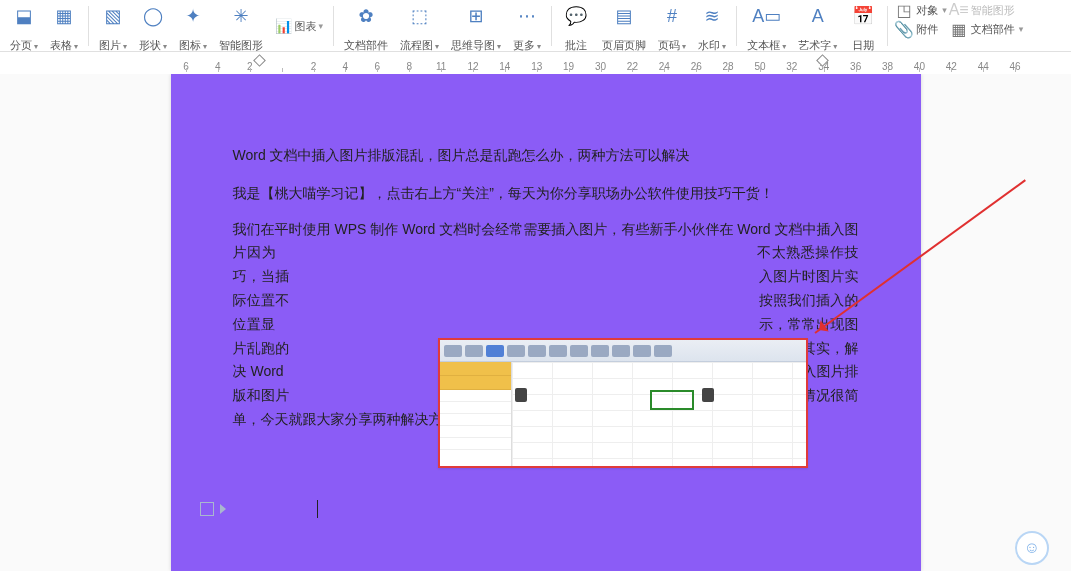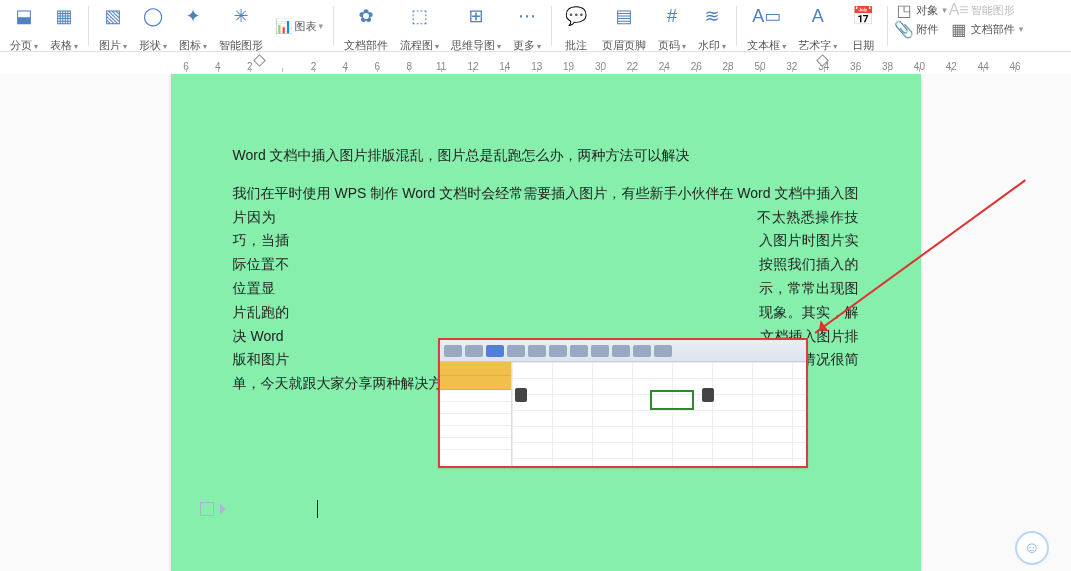--- a/index.html
+++ b/index.html
@@ -65,21 +65,21 @@
   .ruler-marker.ind  { left:818px; top:4px; }
 
   
   .page-area {
     position:absolute; left:0; right:0; top:74px; bottom:0;
     background:#fafafa;
     display:flex; justify-content:center;
     overflow:hidden;
   }
   .page {
-    width:750px; background:#86efac;
+    width:750px; background:#8b5cf6;
     box-shadow:0 0 4px rgba(0,0,0,.15);
     padding:70px 62px 20px 62px;
     position:relative;
     font-size:14px; color:#222; line-height:1.7;
     margin-left: 20px;
   }
   .page p { margin-bottom:12px; text-align:justify; }
   .page p.title-line { margin-bottom:14px; }
   .page p.spaced { margin-top:24px; }
 
@@ -334,20 +334,21 @@
       <div class="tick">44</div>
       <div class="tick">46</div>
     </div>
   <div class="ruler-marker left"></div>
   <div class="ruler-marker ind"></div>
 </div>
 
 <div class="page-area">
   <div class="page">
     <p class="title-line">Word 文档中插入图片排版混乱，图片总是乱跑怎么办，两种方法可以解决</p>
+    <p>我是【桃大喵学习记】，点击右上方“关注”，每天为你分享职场办公软件使用技巧干货！</p>
     <p>我们在平时使用 WPS 制作 Word 文档时会经常需要插入图片，有些新手小伙伴在 Word 文档中插入图片因为　　　　　　　　　　　　　　　　　　　　　　　　　　　　　　　　　不太熟悉操作技巧，当插　　　　　　　　　　　　　　　　　　　　　　　　　　　　　　　　　入图片时图片实际位置不　　　　　　　　　　　　　　　　　　　　　　　　　　　　　　　　　按照我们插入的位置显　　　　　　　　　　　　　　　　　　　　　　　　　　　　　　　　　　示，常常出现图片乱跑的　　　　　　　　　　　　　　　　　　　　　　　　　　　　　　　　　现象。其实，解决 Word　　　　　　　　　　　　　　　　　　　　　　　　　　　　　　　　　　文档插入图片排版和图片　　　　　　　　　　　　　　　　　　　　　　　　　　　　　　　　　乱跑的情况很简单，今天就跟大家分享两种解决方法。</p>
   </div>
 
   <div class="embedded-img-box">
     <div class="emb-bar">
       <div class="pill g"></div>
         <div class="pill g"></div>
         <div class="pill"></div>
         <div class="pill g"></div>
       <div class="pill g"></div>

